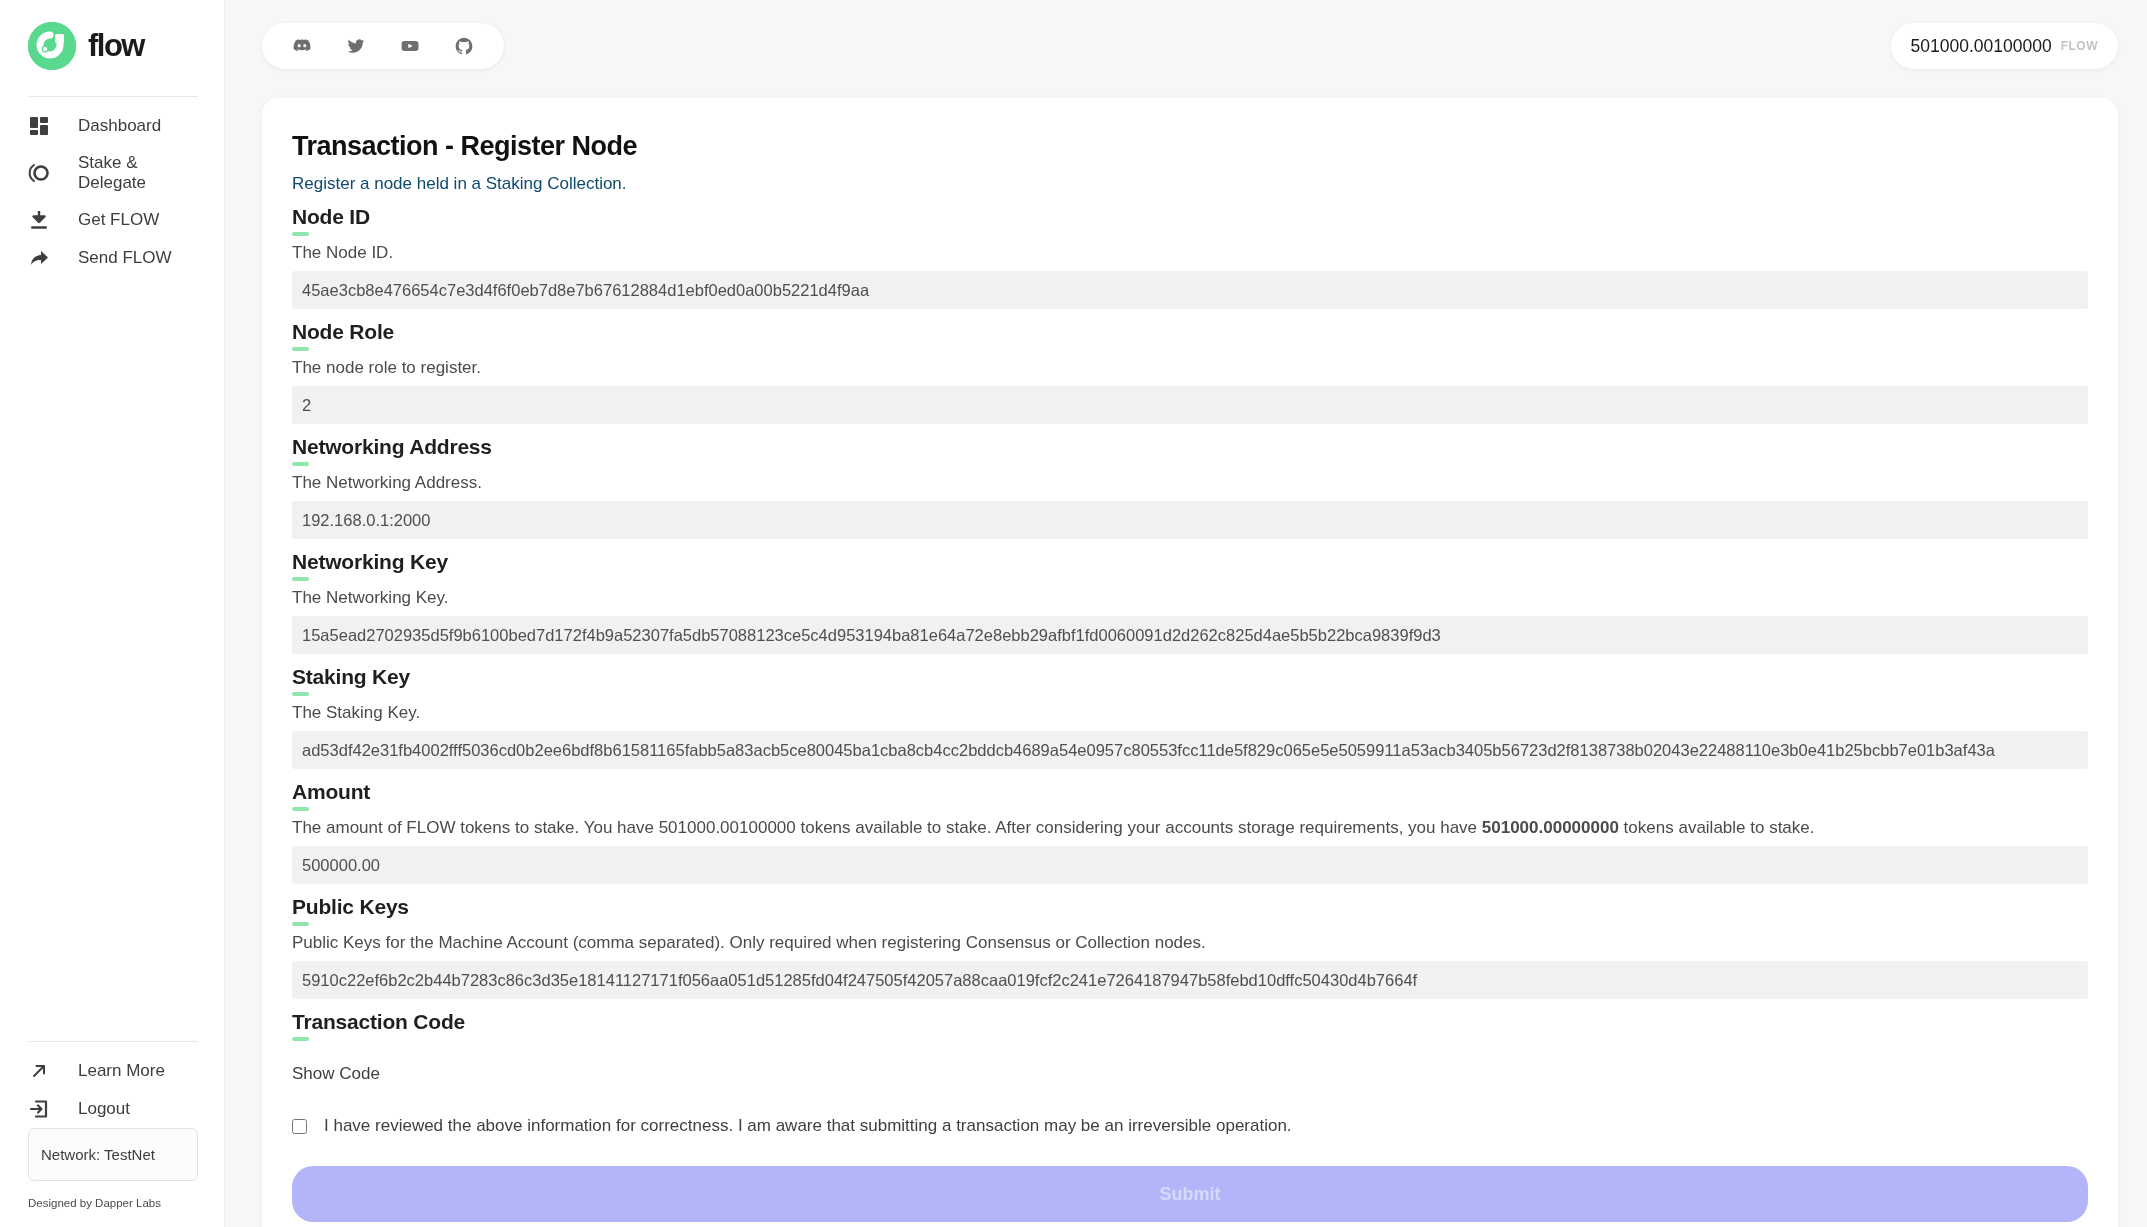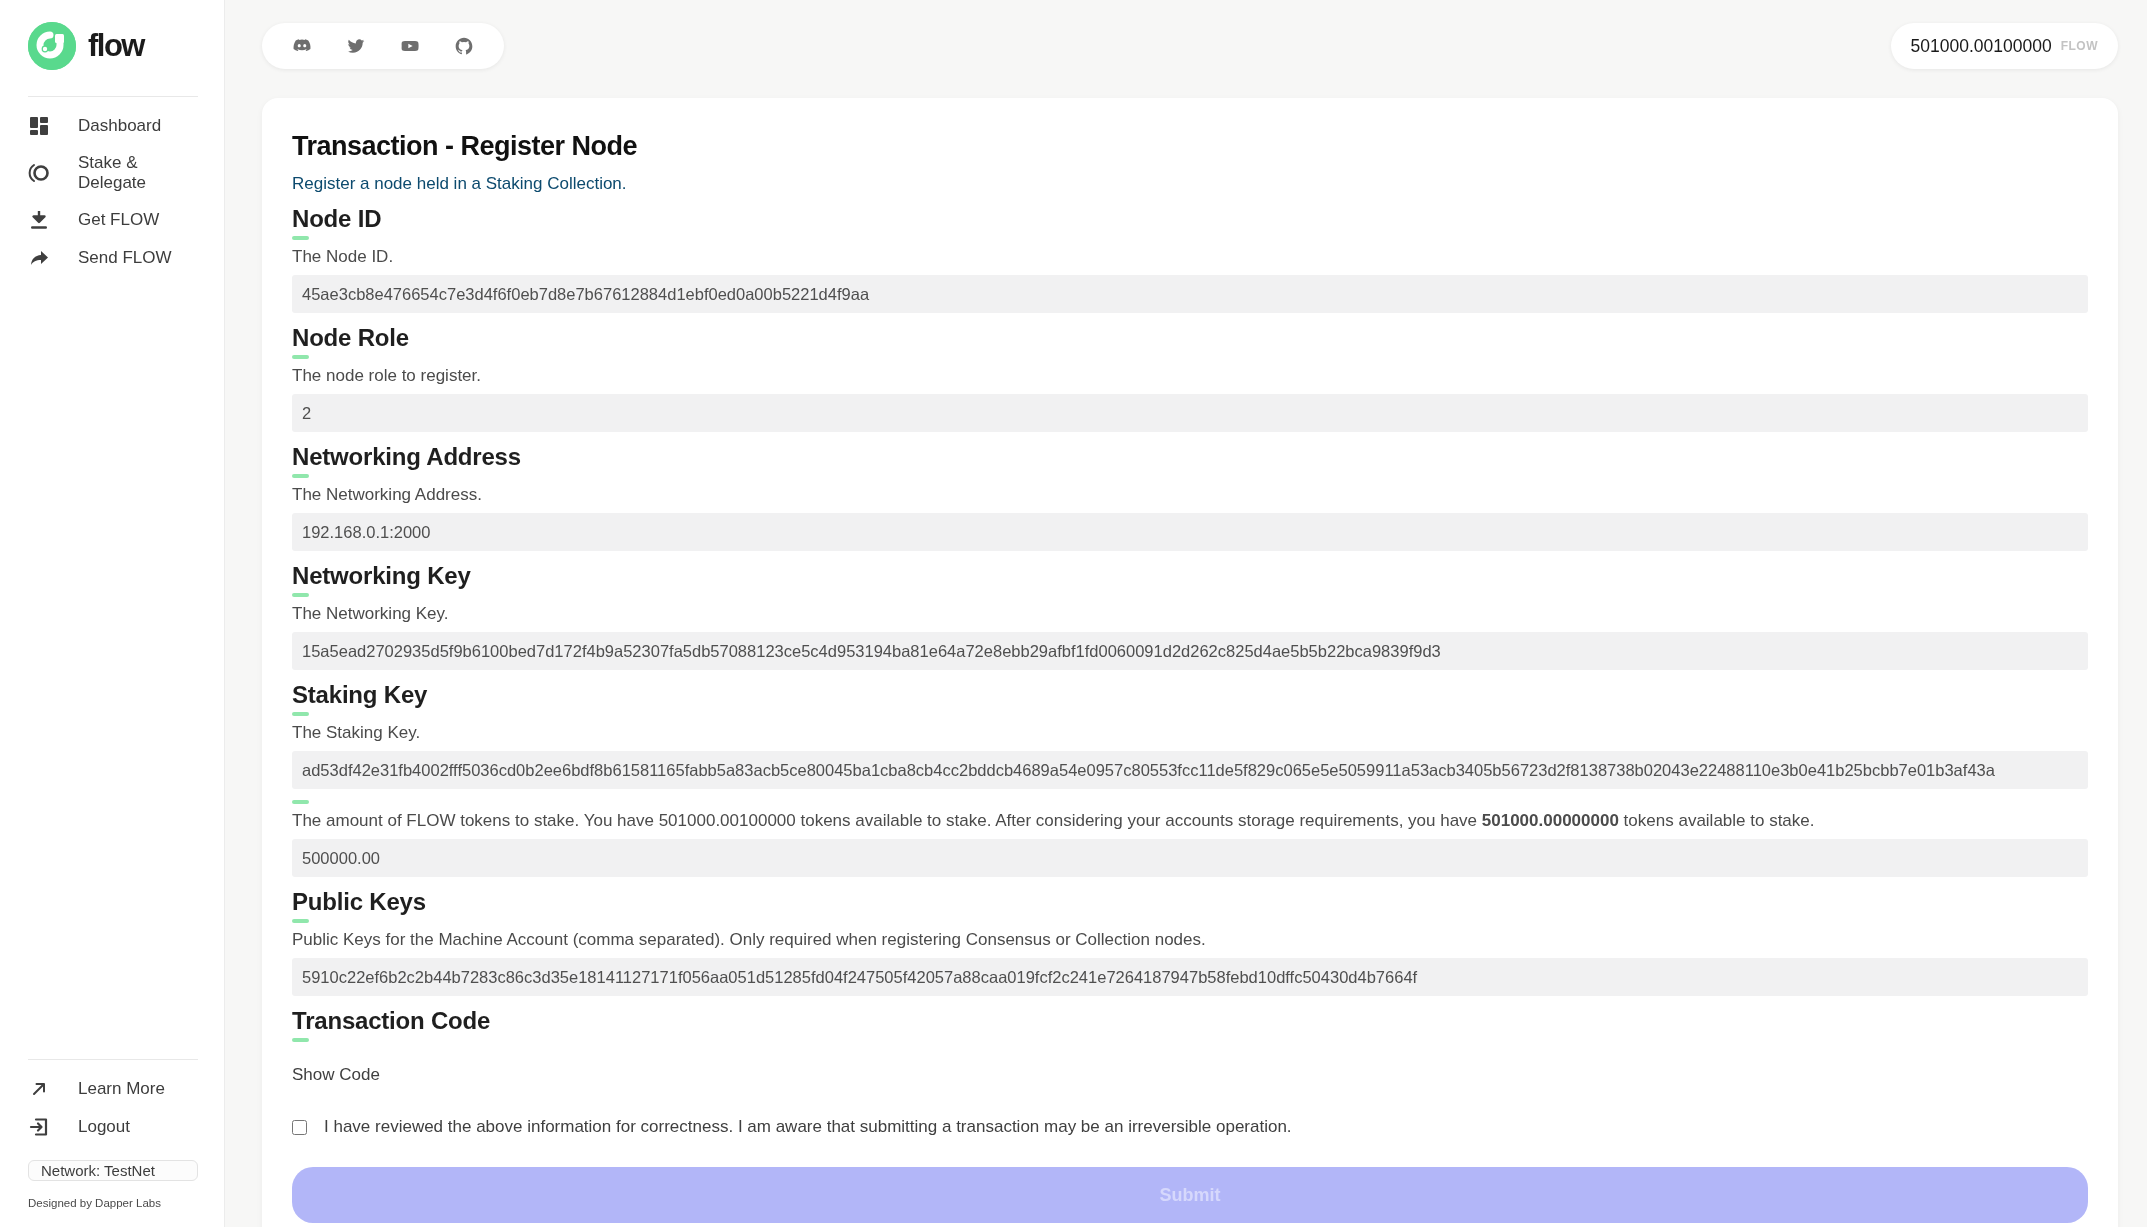--- a/index.html
+++ b/index.html
@@ -25,23 +25,22 @@
   }
   .logo-text { font-size:31px; font-weight:bold; letter-spacing:-1.5px; color:#1b1b1b; }
   .side-divider { border:none; border-top:1px solid #e8e8e8; margin:26px 0 10px 0; }
   .nav-item {
     display:flex; align-items:center; gap:28px;
     padding:8px 0; cursor:pointer; color:#3d3d3d; font-size:17px;
   }
   .nav-item .nicon { width:22px; height:22px; flex:none; display:flex; align-items:center; justify-content:center; }
   .side-spacer { flex:1; }
   .network-pill {
-    margin-top:14px;
     border:1px solid #e3e3e3; border-radius:6px; background:#fcfcfc;
-    padding:1px 12px; font-size:15px; color:#3d3d3d; width:100%;
+    padding:17px 12px; font-size:15px; color:#3d3d3d; width:100%;
   }
   .credit { margin-top:16px; font-size:11.5px; color:#4a4a4a; }
 
   
   .main { flex:1; display:flex; flex-direction:column; padding:23px 29px 0 37px; }
   .topbar { display:flex; justify-content:space-between; align-items:center; }
   .social-pill {
     background:#fff; border-radius:23px; height:46px;
     display:flex; align-items:center; gap:34px; padding:0 30px;
     box-shadow:0 1px 4px rgba(0,0,0,0.07);
@@ -59,21 +58,21 @@
   .card {
     margin-top:29px; background:#fff; border-radius:16px;
     box-shadow:0 2px 6px rgba(0,0,0,0.05);
     padding:33px 30px 30px 30px;
     flex:0 0 auto;
   }
   .page-title { font-size:27px; font-weight:bold; letter-spacing:-0.5px; color:#111; }
   .page-subtitle { margin-top:12px; font-size:17px; color:#0c4a6e; }
 
   .field { margin-top:11px; }
-  .field-label { font-size:24px; font-weight:bold; color:#1f1f1f; letter-spacing:-0.2px; }
+  .field-label { font-size:21px; font-weight:bold; color:#1f1f1f; letter-spacing:-0.2px; }
   .label-underline { width:17px; height:4px; border-radius:2px; background:#90e7ac; margin-top:3px; }
   .field-desc { margin-top:7px; font-size:17px; color:#4b4b4b; }
   .field-input {
     margin-top:8px; width:100%; height:38px;
     background:#f1f1f2; border:none; border-radius:3px;
     padding:4px 10px; font-size:16.5px; color:#4f4f4f;
     font-family:"Liberation Sans", sans-serif; outline:none;
   }
   .show-code { margin-top:23px; font-size:17px; color:#3f3f3f; cursor:pointer; display:inline-block; }
 
@@ -246,20 +245,21 @@
     
     <div class="field">
       <div class="field-label">Staking Key</div>
       <div class="label-underline"></div>
       <div class="field-desc">The Staking Key.</div>
       <input class="field-input" type="text" value="ad53df42e31fb4002fff5036cd0b2ee6bdf8b61581165fabb5a83acb5ce80045ba1cba8cb4cc2bddcb4689a54e0957c80553fcc11de5f829c065e5e5059911a53acb3405b56723d2f8138738b02043e22488110e3b0e41b25bcbb7e01b3af43a" style="">
     </div>
 
     
     <div class="field">
+      <div class="field-label">Amount</div>
       <div class="label-underline"></div>
       <div class="field-desc"><span>The amount of FLOW tokens to stake. You have 501000.00100000 tokens available to stake. After considering your accounts storage requirements, you have </span><b>501000.00000000</b><span> tokens available to stake.</span></div>
       <input class="field-input" type="text" value="500000.00" style="">
     </div>
 
     
     <div class="field">
       <div class="field-label">Public Keys</div>
       <div class="label-underline"></div>
       <div class="field-desc">Public Keys for the Machine Account (comma separated). Only required when registering Consensus or Collection nodes.</div>

